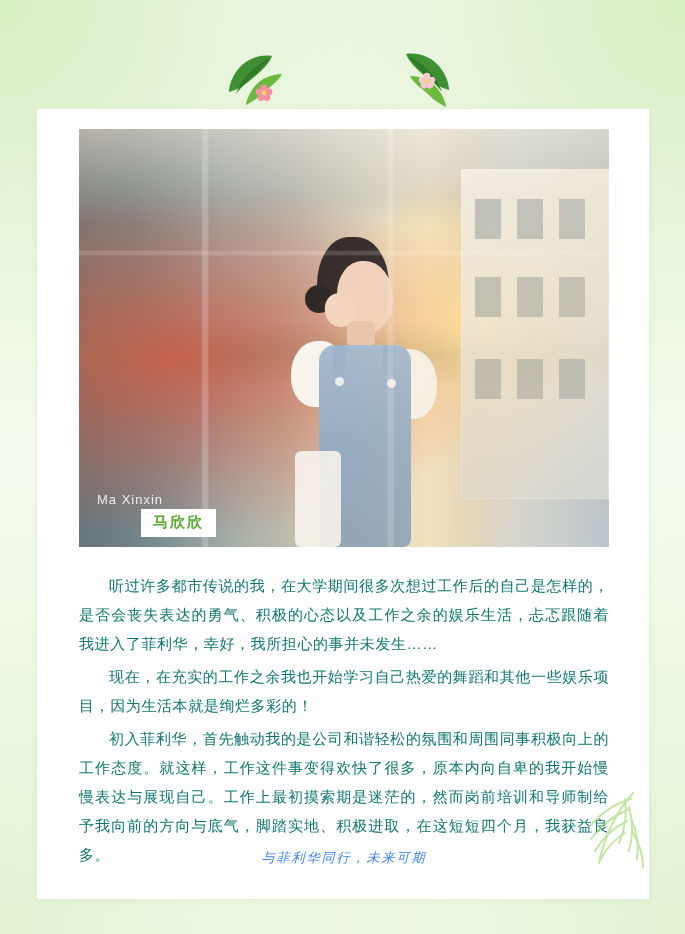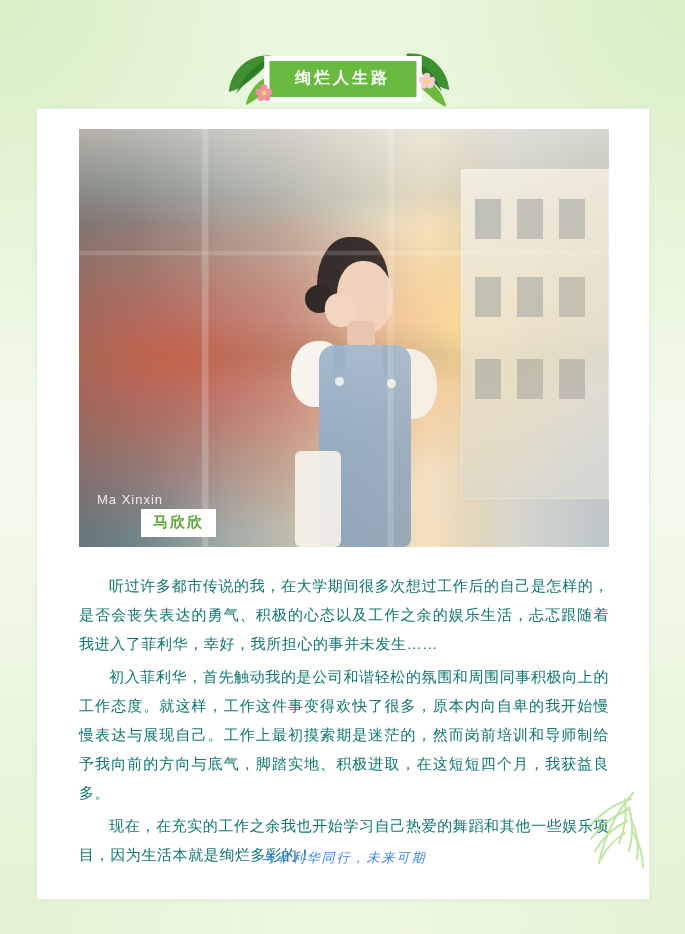--- a/index.html
+++ b/index.html
@@ -395,23 +395,20 @@
           <circle cx="9" cy="4" r="3.2"></circle>
             <circle cx="14" cy="8" r="3.2"></circle>
           <circle cx="12" cy="13.2" r="3.2"></circle>
             <circle cx="6" cy="13.2" r="3.2"></circle>
           <circle cx="4" cy="8" r="3.2"></circle>
         </g>
         <circle cx="9" cy="9" r="2.2" fill="#f8d85f"></circle>
       </svg>
     </span>
 
-    <div class="title-box">
-      <div class="title-inner">绚烂人生路</div>
-    </div>
   </div>
 
   <div class="card">
 
     <div class="photo-wrap">
       <div class="photo"></div>
       <div class="photo-top-strip"></div>
 
       <div class="photo-building">
         <div class="win" style="left:14px;top:30px;width:26px;height:40px;"></div>
@@ -443,22 +440,22 @@
 
       <div class="photo-mullions"></div>
       <div class="photo-haze"></div>
 
       <div class="name-en">Ma Xinxin</div>
       <div class="name-tag">马欣欣</div>
     </div>
 
     <div class="body-text">
       <p>听过许多都市传说的我，在大学期间很多次想过工作后的自己是怎样的，是否会丧失表达的勇气、积极的心态以及工作之余的娱乐生活，忐忑跟随着我进入了菲利华，幸好，我所担心的事并未发生……</p>
+      <p>现在，在充实的工作之余我也开始学习自己热爱的舞蹈和其他一些娱乐项目，因为生活本就是绚烂多彩的！</p>
       <p>初入菲利华，首先触动我的是公司和谐轻松的氛围和周围同事积极向上的工作态度。就这样，工作这件事变得欢快了很多，原本内向自卑的我开始慢慢表达与展现自己。工作上最初摸索期是迷茫的，然而岗前培训和导师制给予我向前的方向与底气，脚踏实地、积极进取，在这短短四个月，我获益良多。</p>
-      <p>现在，在充实的工作之余我也开始学习自己热爱的舞蹈和其他一些娱乐项目，因为生活本就是绚烂多彩的！</p>
     </div>
 
     <div class="footer-slogan">与菲利华同行，未来可期</div>
 
     <span class="palm">
       <svg width="120" height="120" viewBox="0 0 120 120">
         <g stroke="#8fd05a" stroke-width="2" fill="none" stroke-linecap="round">
           <path d="M108 8C92 26 80 50 74 78"></path>
           <path d="M106 14C92 18 78 26 66 40"></path>
           <path d="M104 24C90 30 76 40 66 54"></path>

